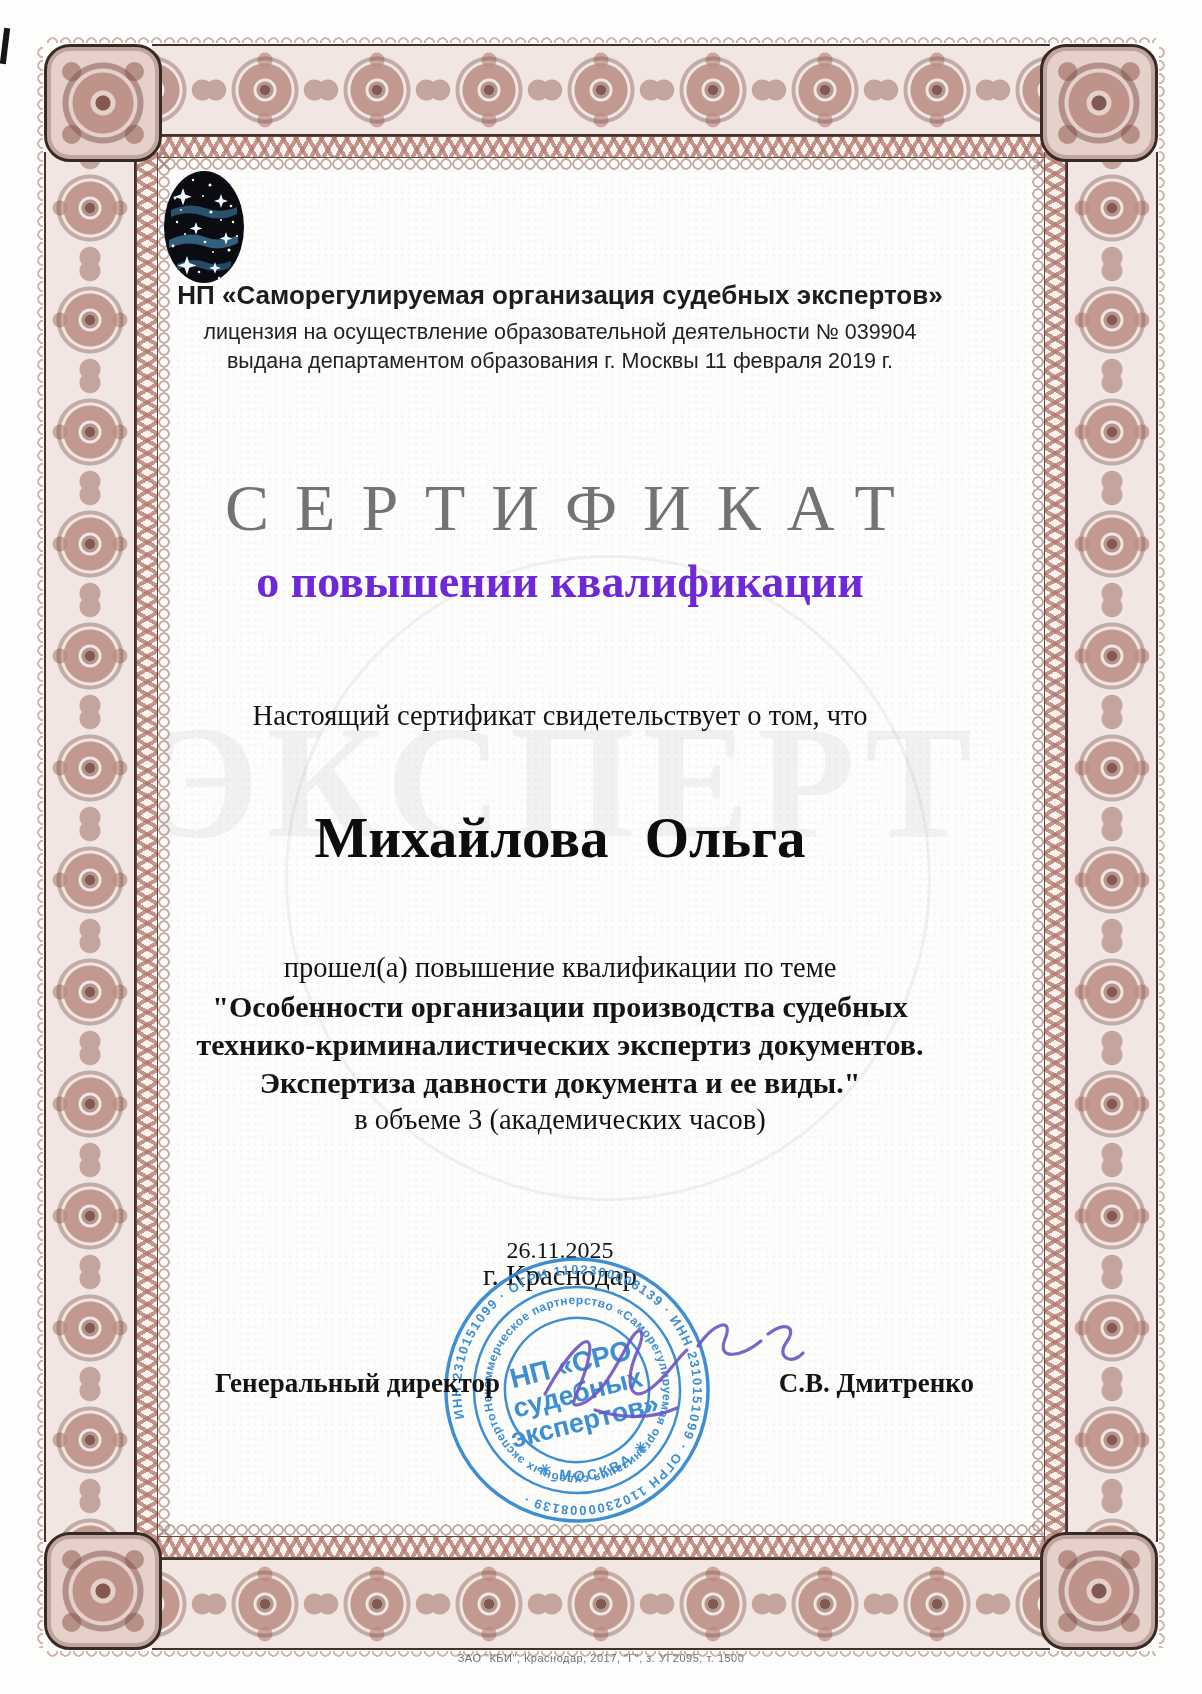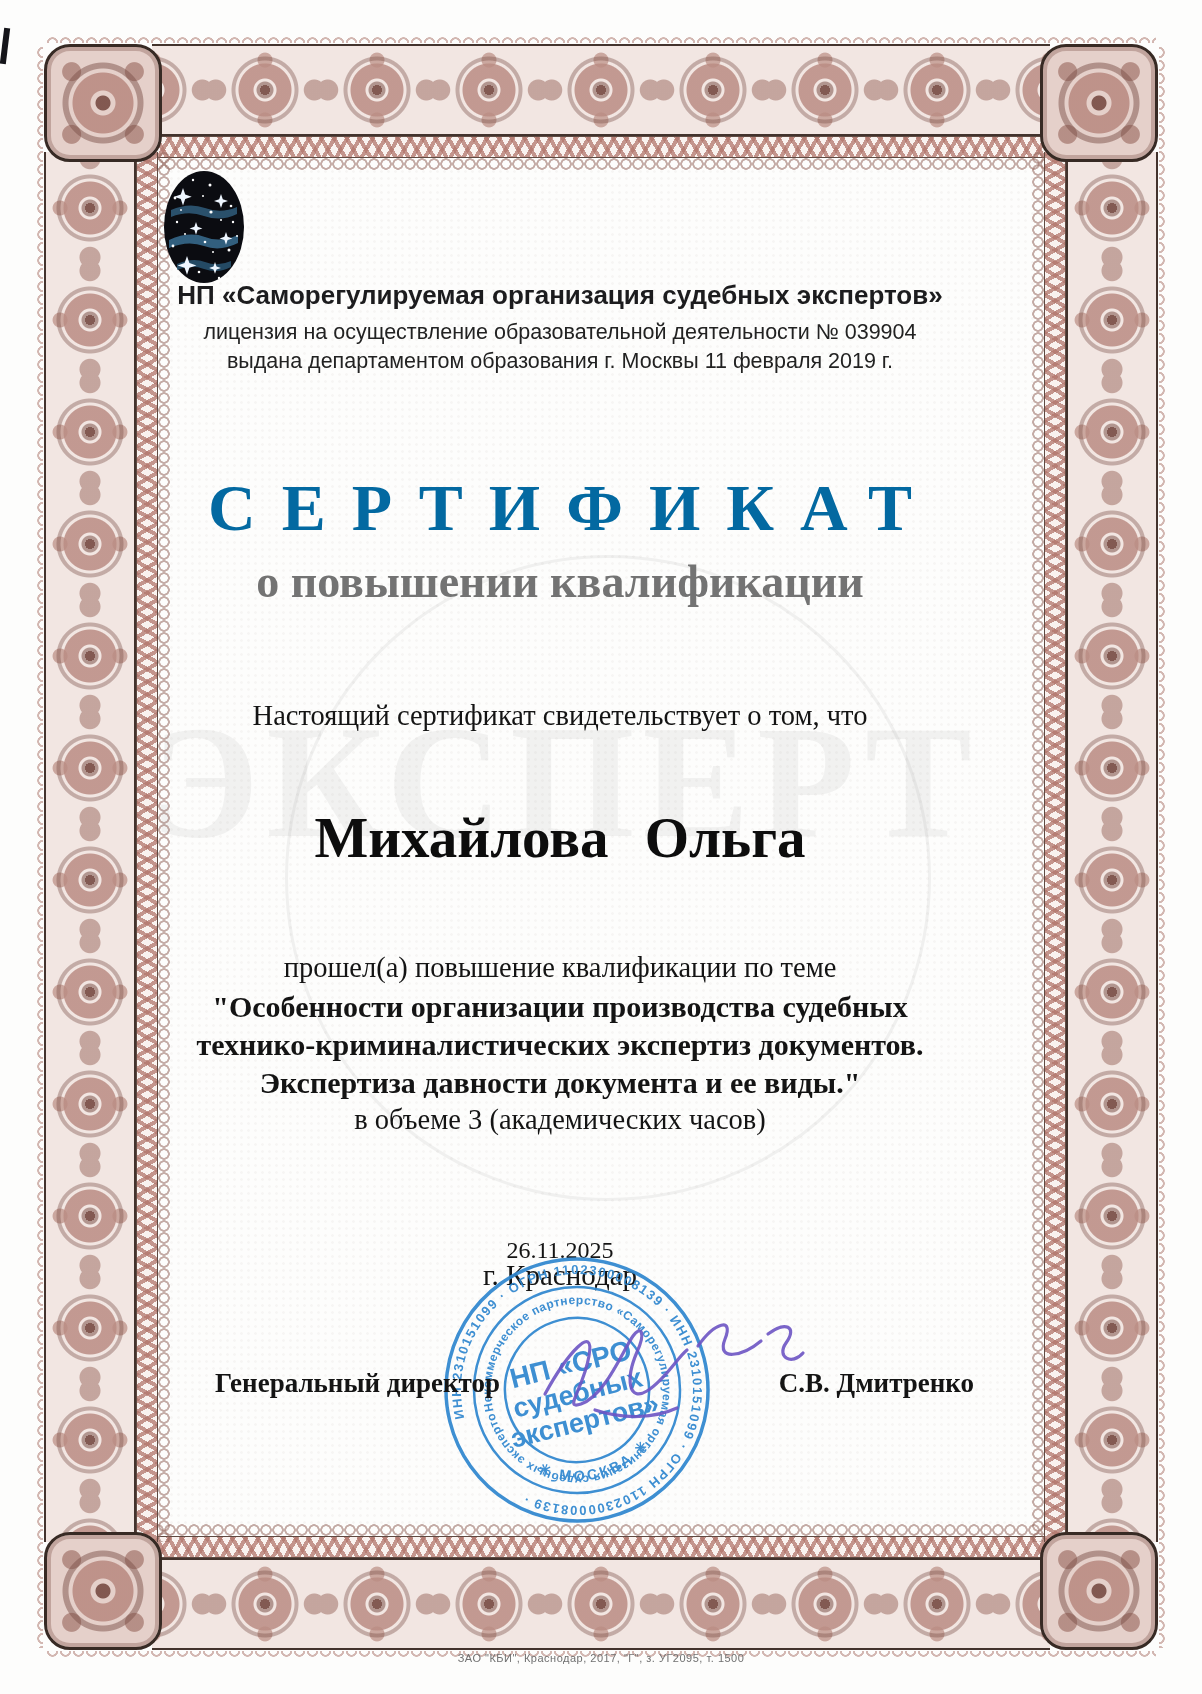--- a/index.html
+++ b/index.html
@@ -99,22 +99,22 @@
 
   
   .centered{position:absolute;left:150px;width:820px;text-align:center;z-index:2;}
 
   .logo{position:absolute;left:163px;top:170px;z-index:2;}
 
   .org-name{top:280px;font-family:"Liberation Sans", sans-serif;font-weight:bold;font-size:26px;color:#1c1c1e;}
   .license{font-family:"Liberation Sans", sans-serif;font-size:21.5px;color:#222;}
   .license.l1{top:320px;} .license.l2{top:349px;}
 
-  .title{top:470px;font-weight:bold;font-size:66px;letter-spacing:26px;text-indent:26px;color:#0369a1;}
-  .subtitle{top:555px;font-weight:bold;font-size:46px;color:#737373;}
+  .title{top:470px;font-weight:normal;font-size:66px;letter-spacing:26px;text-indent:26px;color:#737373;}
+  .subtitle{top:555px;font-weight:bold;font-size:46px;color:#6d28d9;}
 
   .statement{top:700px;font-size:28.5px;}
   .recipient{top:805px;font-weight:bold;font-size:57px;word-spacing:22px;color:#0d0d0d;}
 
   .course-intro{top:952px;font-size:28.5px;}
   .topic{top:988px;font-weight:bold;font-size:30px;line-height:38px;}
   .volume{top:1104px;font-size:28.5px;}
 
   .date-label{top:1208px;font-size:24px;}
   .date-value{top:1237px;font-size:24px;}

